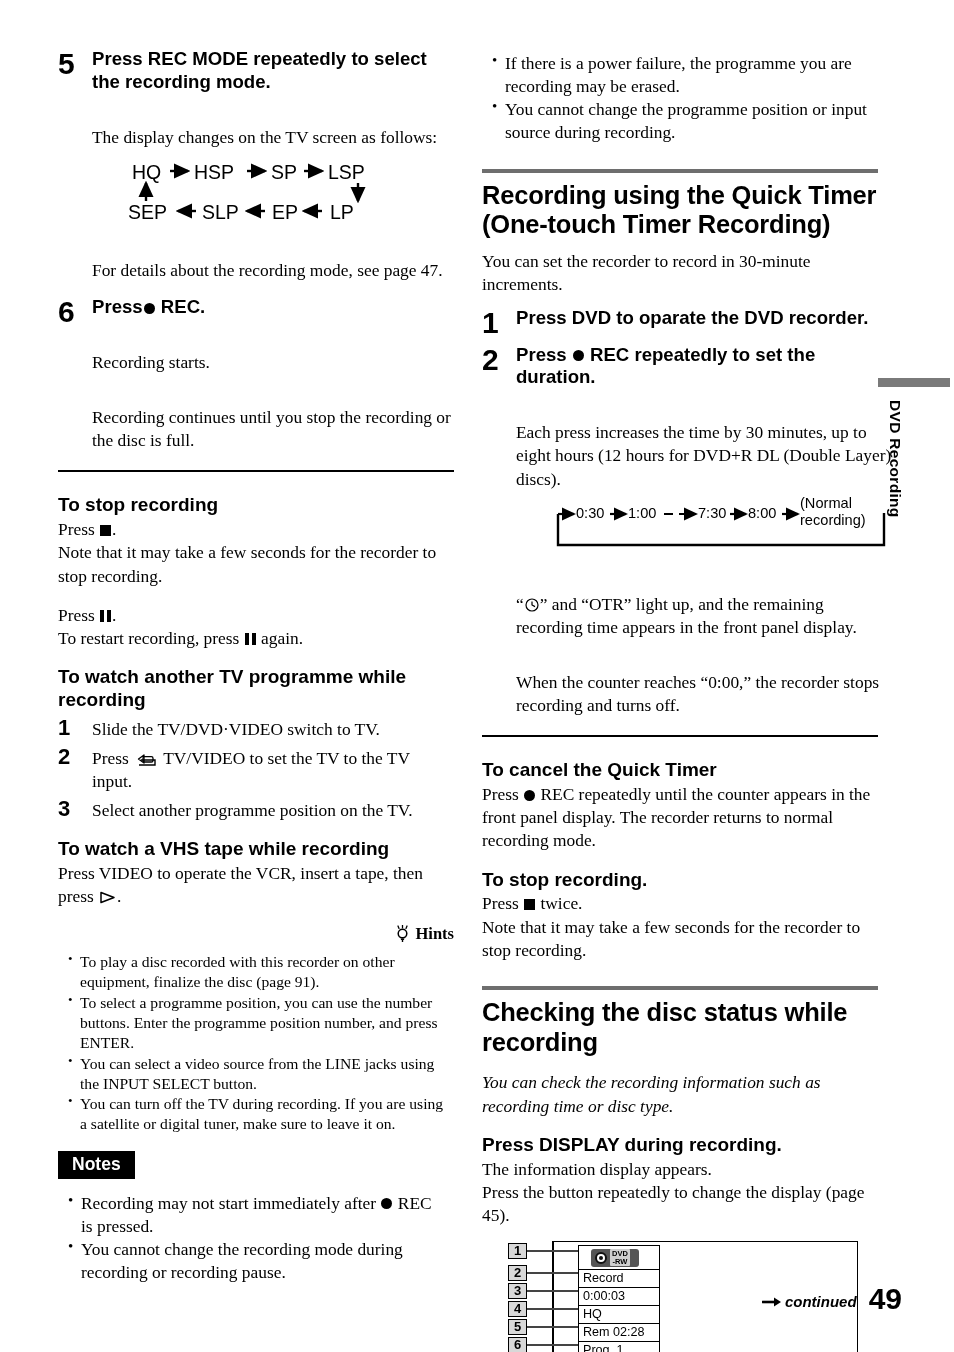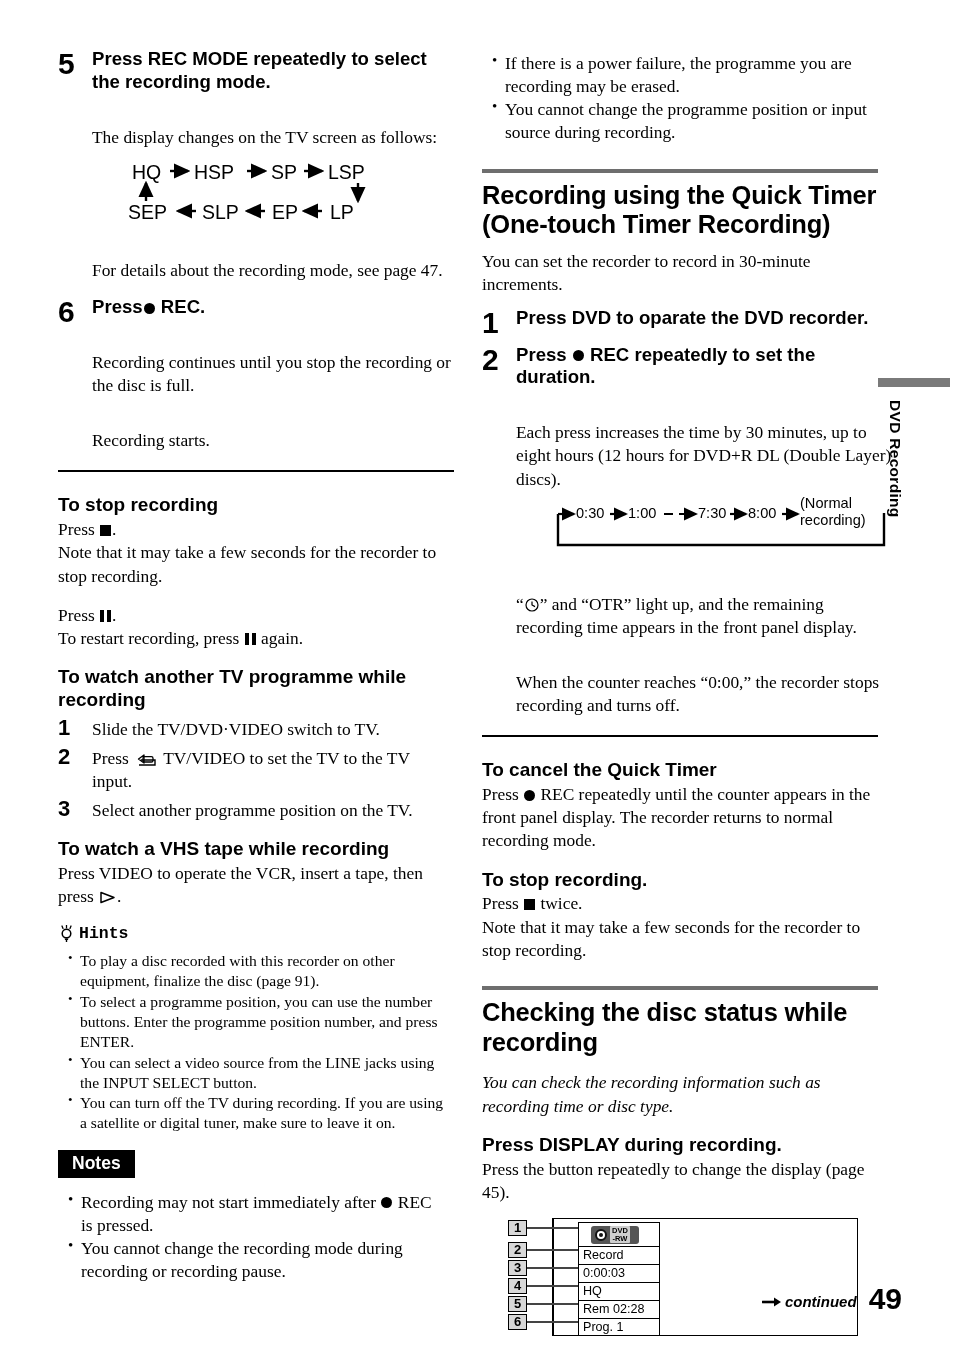--- a/index.html
+++ b/index.html
@@ -115,23 +115,23 @@
   .g-pause i { position:absolute; top:0; width:4px; height:12px; background:#000; display:block; }
   .g-pause i:first-child { left:0; }
   .g-pause i:last-child { left:7px; }
   .g-play { display:inline-block; vertical-align:-2px; margin:0 1px; }
   .g-tvvideo { display:inline-block; vertical-align:-3px; margin:0 2px; }
   .g-clock { display:inline-block; vertical-align:-2px; margin:0 1px; }
   .g-bulb { display:inline-block; vertical-align:-3px; margin-right:4px; }
 
   
   .hints-head {
-    font-family: Liberation Mono, monospace;
+    font-family: Liberation Serif, serif;
     font-weight: bold; font-size:16.5px;
-    display:flex; align-items:center; margin-bottom:1px;
+    display:flex; align-items:center; margin-bottom:1px;justify-content:flex-end;
   }
   ul.bul.small > li { font-size:15.6px; line-height:1.3; padding-left:14px; }
   ul.bul.small > li::before { font-size:13px; top:-1px; }
 
   
   .notes-badge {
     display:inline-block;
     background:#000; color:#fff;
     font-family:"Liberation Sans", sans-serif; font-weight:bold;
     font-size:17.5px;
@@ -284,22 +284,22 @@
         </div>
 
         <div class="step-text">For details about the recording mode, see page 47.</div>
       </div>
     </div>
 
     <div class="step" style="margin-top:14px;">
       <div class="step-num">6</div>
       <div class="step-body">
         <div class="step-title"><span>Press</span><span class="g-rec"></span> <span>REC.</span></div>
+        <div class="step-text">Recording starts.</div>
         <div class="step-text">Recording continues until you stop the recording or the disc is full.</div>
-        <div class="step-text">Recording starts.</div>
       </div>
     </div>
 
     <div class="rule-black" style="margin-top:18px;"></div>
 
     <div class="sp-l">
       <div class="subhead">To stop recording</div>
       <div class="body-text"><span>Press</span> <span class="g-stop"></span><span>.</span></div>
       <div class="body-text">Note that it may take a few seconds for the recorder to stop recording.</div>
     </div>
@@ -444,20 +444,21 @@
       <div class="body-text">Note that it may take a few seconds for the recorder to stop recording.</div>
     </div>
 
     <div style="margin-top:24px;">
       <div class="rule-grey"></div>
       <div class="sec-head">Checking the disc status while recording</div>
       <div class="body-text" style="margin-top:14px;font-style:italic;">You can check the recording information such as recording time or disc type.</div>
 
       <div class="sp">
         <div class="subhead">Press DISPLAY during recording.</div>
+        <div class="body-text">The information display appears.</div>
         <div class="body-text">Press the button repeatedly to change the display (page 45).</div>
       </div>
 
       <div class="osd">
         <div class="screen"></div>
         <div class="screen-left"></div>
 
         <div class="callout" style="top:2px;">1</div>
         <div class="callout" style="top:24px;">2</div>
         <div class="callout" style="top:42px;">3</div>

